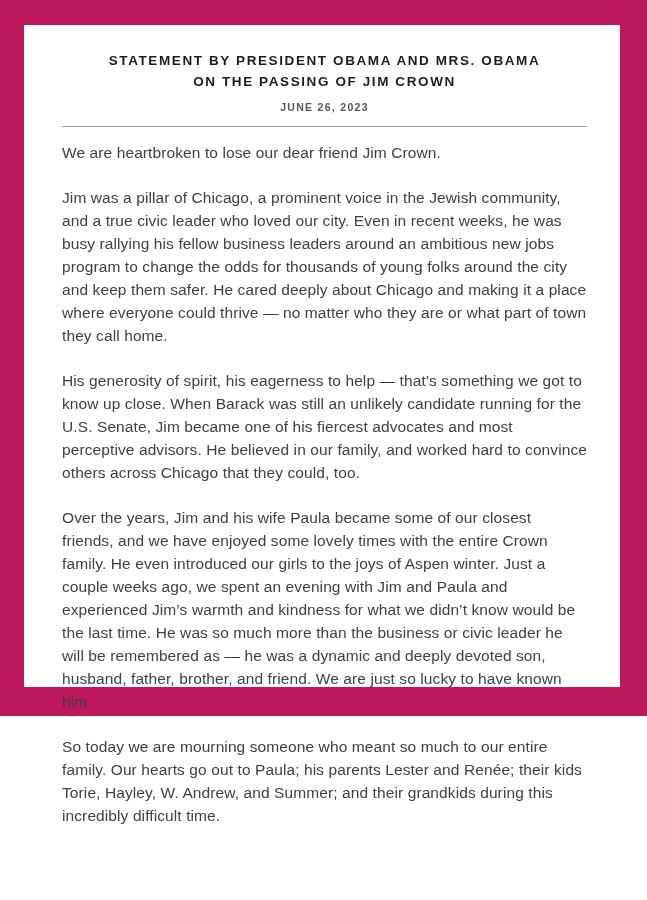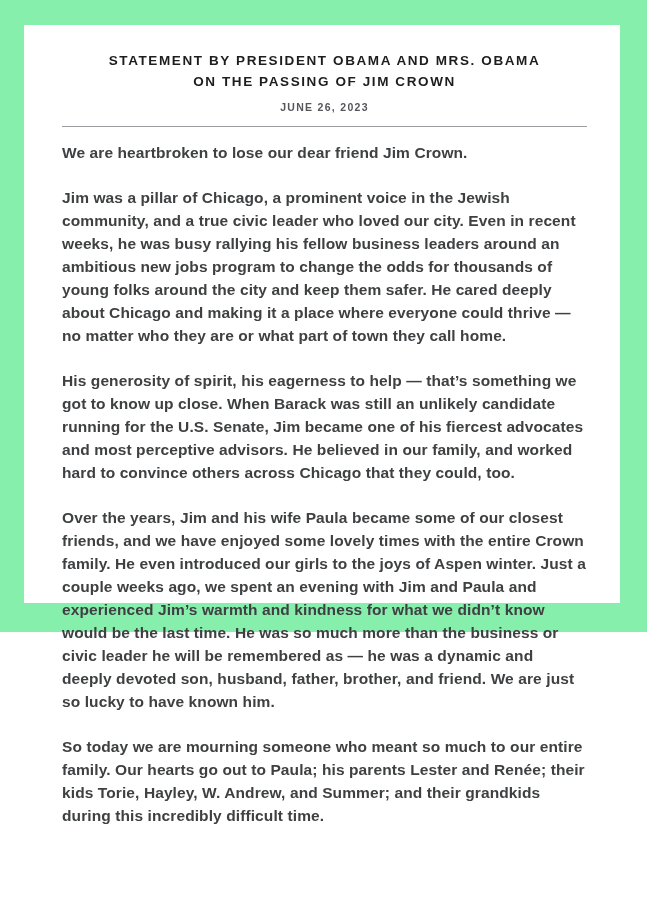--- a/index.html
+++ b/index.html
@@ -6,22 +6,22 @@
     margin: 0;
     padding: 0;
     width: 647px;
     height: 900px;
     overflow: hidden;
     font-family: "Liberation Sans", sans-serif;
   }
   .frame {
     box-sizing: border-box;
     width: 647px;
-    height: 632px;
-    background: #86efac;
+    height: 716px;
+    background: #be185d;
     padding: 25px 27px 29px 24px;
   }
   .page {
     box-sizing: border-box;
     width: 100%;
     height: 100%;
     background: #ffffff;
     padding: 25px 33px 20px 38px;
   }
   .header {
@@ -46,21 +46,20 @@
     border: none;
     border-top: 1px solid #9b9da0;
     margin: 13px 0 0 0;
   }
   .body-text p {
     margin: 0;
     color: #3f4042;
     font-size: 15.5px;
     line-height: 23px;
     letter-spacing: 0.1px;
-    font-weight: bold;
   }
   .body-text p:first-child {
     margin-top: 14px;
   }
   .body-text p + p {
     margin-top: 22px;
   }
 </style>
 </head>
 <body>

